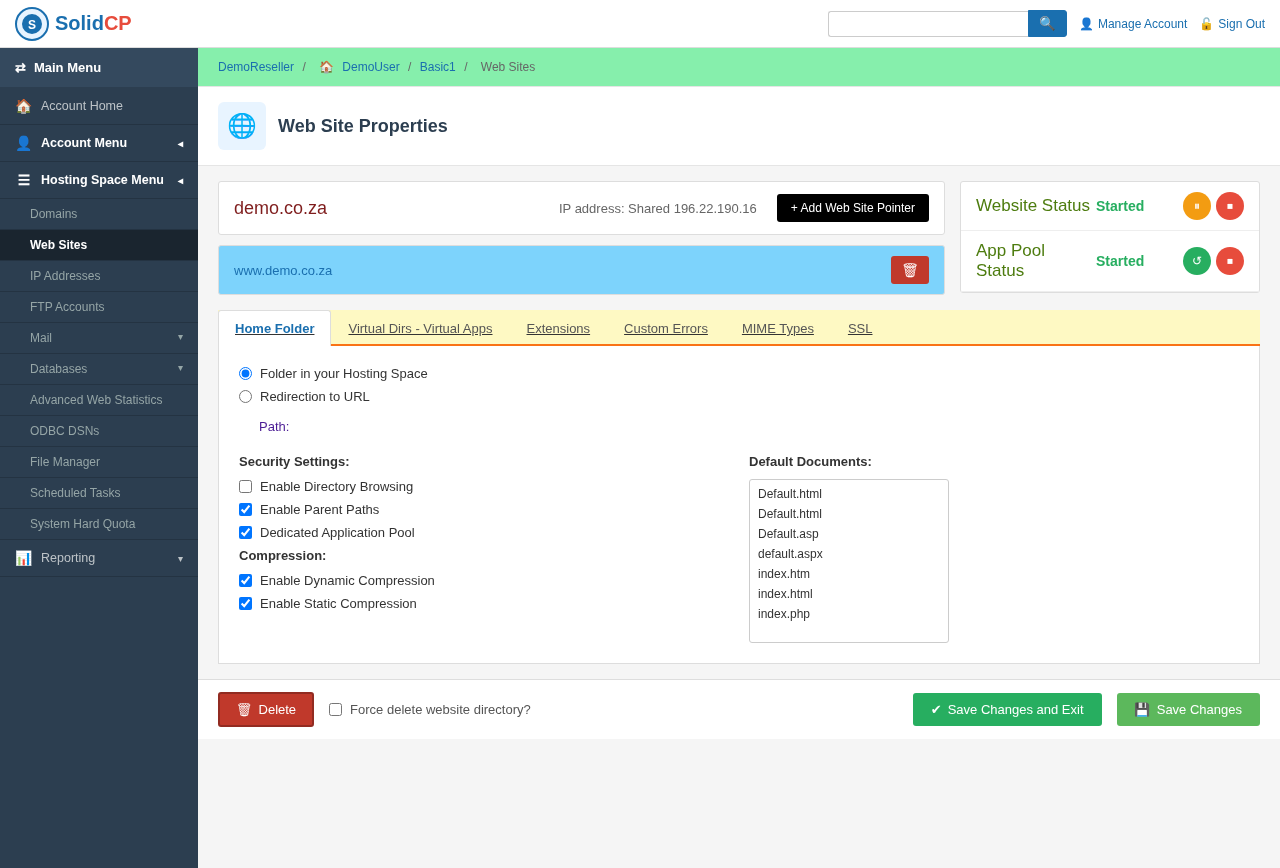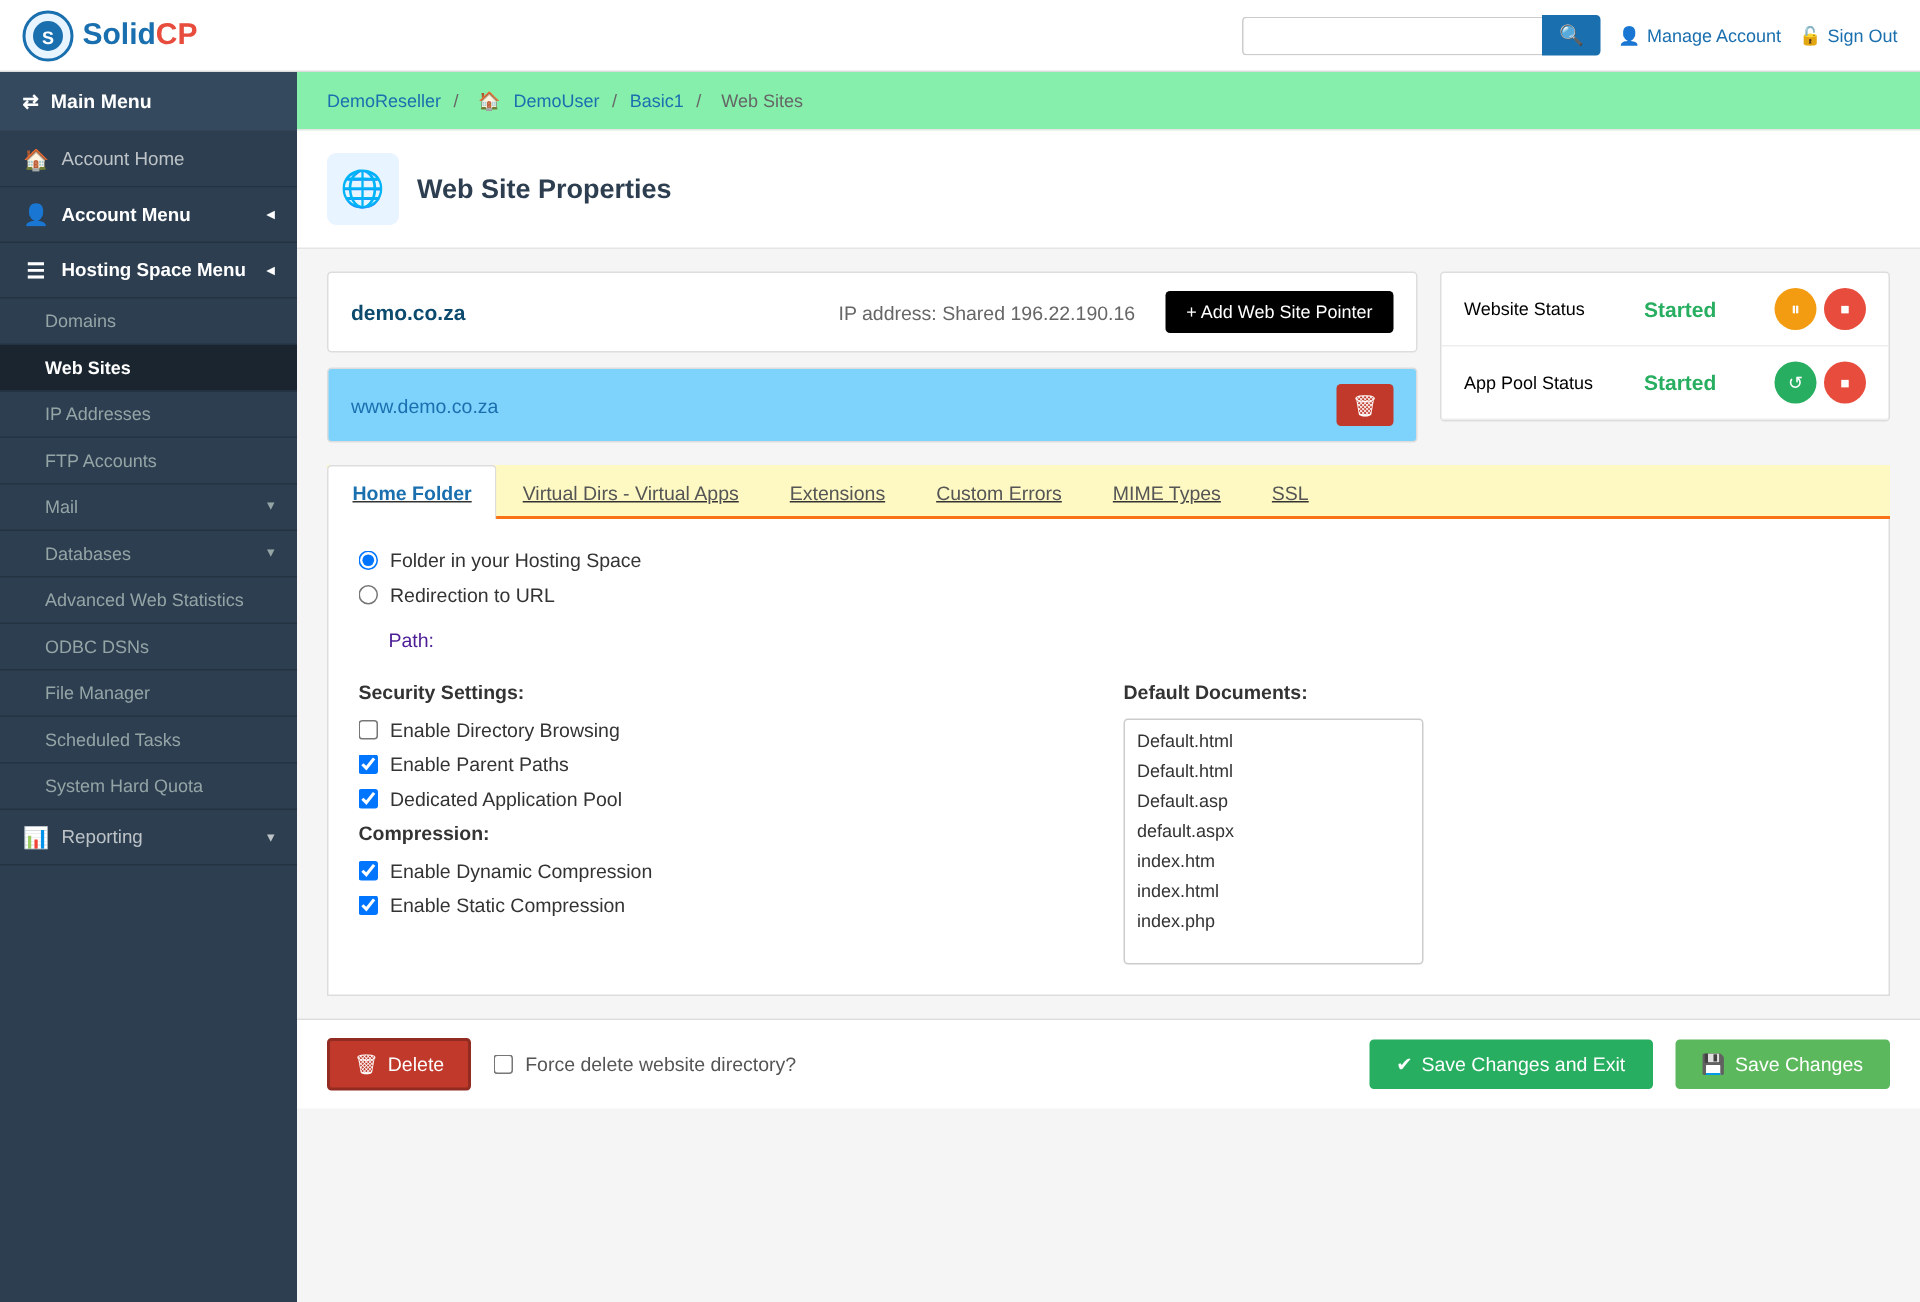--- a/index.html
+++ b/index.html
@@ -50,33 +50,33 @@
     
     .page-header { padding: 15px 20px; background: #fff; display: flex; align-items: center; gap: 12px; border-bottom: 1px solid #e5e5e5; }
     .page-icon { width: 48px; height: 48px; background: #e8f4ff; border-radius: 6px; display: flex; align-items: center; justify-content: center; font-size: 24px; }
     .page-title { font-size: 18px; font-weight: 600; color: #2c3e50; }
 
     
     .content { padding: 15px 20px; }
 
     
     .site-info-bar { background: #fff; border: 1px solid #ddd; border-radius: 3px; padding: 12px 15px; display: flex; align-items: center; gap: 20px; margin-bottom: 10px; }
-    .site-domain { font-size: 14px; font-weight: 700; color: #0c4a6e; }
+    .site-domain { font-size: 18px; font-weight: 400; color: #7f1d1d; }
     .site-ip { color: #666; font-size: 13px; margin-left: auto; }
     .add-pointer-btn { background: #000000; color: white; border: none; padding: 7px 14px; border-radius: 3px; cursor: pointer; font-size: 12px; display: flex; align-items: center; gap: 5px; }
 
     
     .site-url-row { background: #7dd3fc; border: 1px solid #ddd; border-radius: 3px; padding: 10px 15px; display: flex; align-items: center; justify-content: space-between; margin-bottom: 15px; }
     .site-url-link { color: #1a6faf; font-size: 13px; text-decoration: none; }
     .delete-small-btn { background: #c0392b; color: white; border: none; padding: 6px 10px; border-radius: 3px; cursor: pointer; font-size: 14px; }
 
     
     .status-panel { float: right; width: 300px; background: #fff; border: 1px solid #ddd; border-radius: 3px; margin-left: 15px; }
     .status-row { display: flex; align-items: center; padding: 10px 15px; border-bottom: 1px solid #eee; }
-    .status-label { color: #000000; font-size: 12px; width: 120px; }
+    .status-label { color: #4d7c0f; font-size: 17px; width: 120px; }
     .status-value { font-size: 14px; font-weight: bold; color: #27ae60; flex: 1; }
     .status-btns { display: flex; gap: 5px; }
     .status-btn-pause { background: #f39c12; color: white; border: none; width: 28px; height: 28px; border-radius: 50%; cursor: pointer; font-size: 12px; display: flex; align-items: center; justify-content: center; }
     .status-btn-stop { background: #e74c3c; color: white; border: none; width: 28px; height: 28px; border-radius: 50%; cursor: pointer; font-size: 12px; display: flex; align-items: center; justify-content: center; }
     .status-btn-refresh { background: #27ae60; color: white; border: none; width: 28px; height: 28px; border-radius: 50%; cursor: pointer; font-size: 12px; display: flex; align-items: center; justify-content: center; }
 
     
     .tabs { display: flex; border-bottom: 2px solid #f97316; background: #fef9c3; text-decoration: underline; }
     .tab { padding: 10px 16px; cursor: pointer; color: #555; font-size: 13px; border: 1px solid transparent; border-bottom: none; margin-bottom: -2px; border-radius: 3px 3px 0 0; }
     .tab.active { background: #fff; border-color: #ddd; border-bottom-color: #fff; color: #1a6faf; font-weight: 600; }

